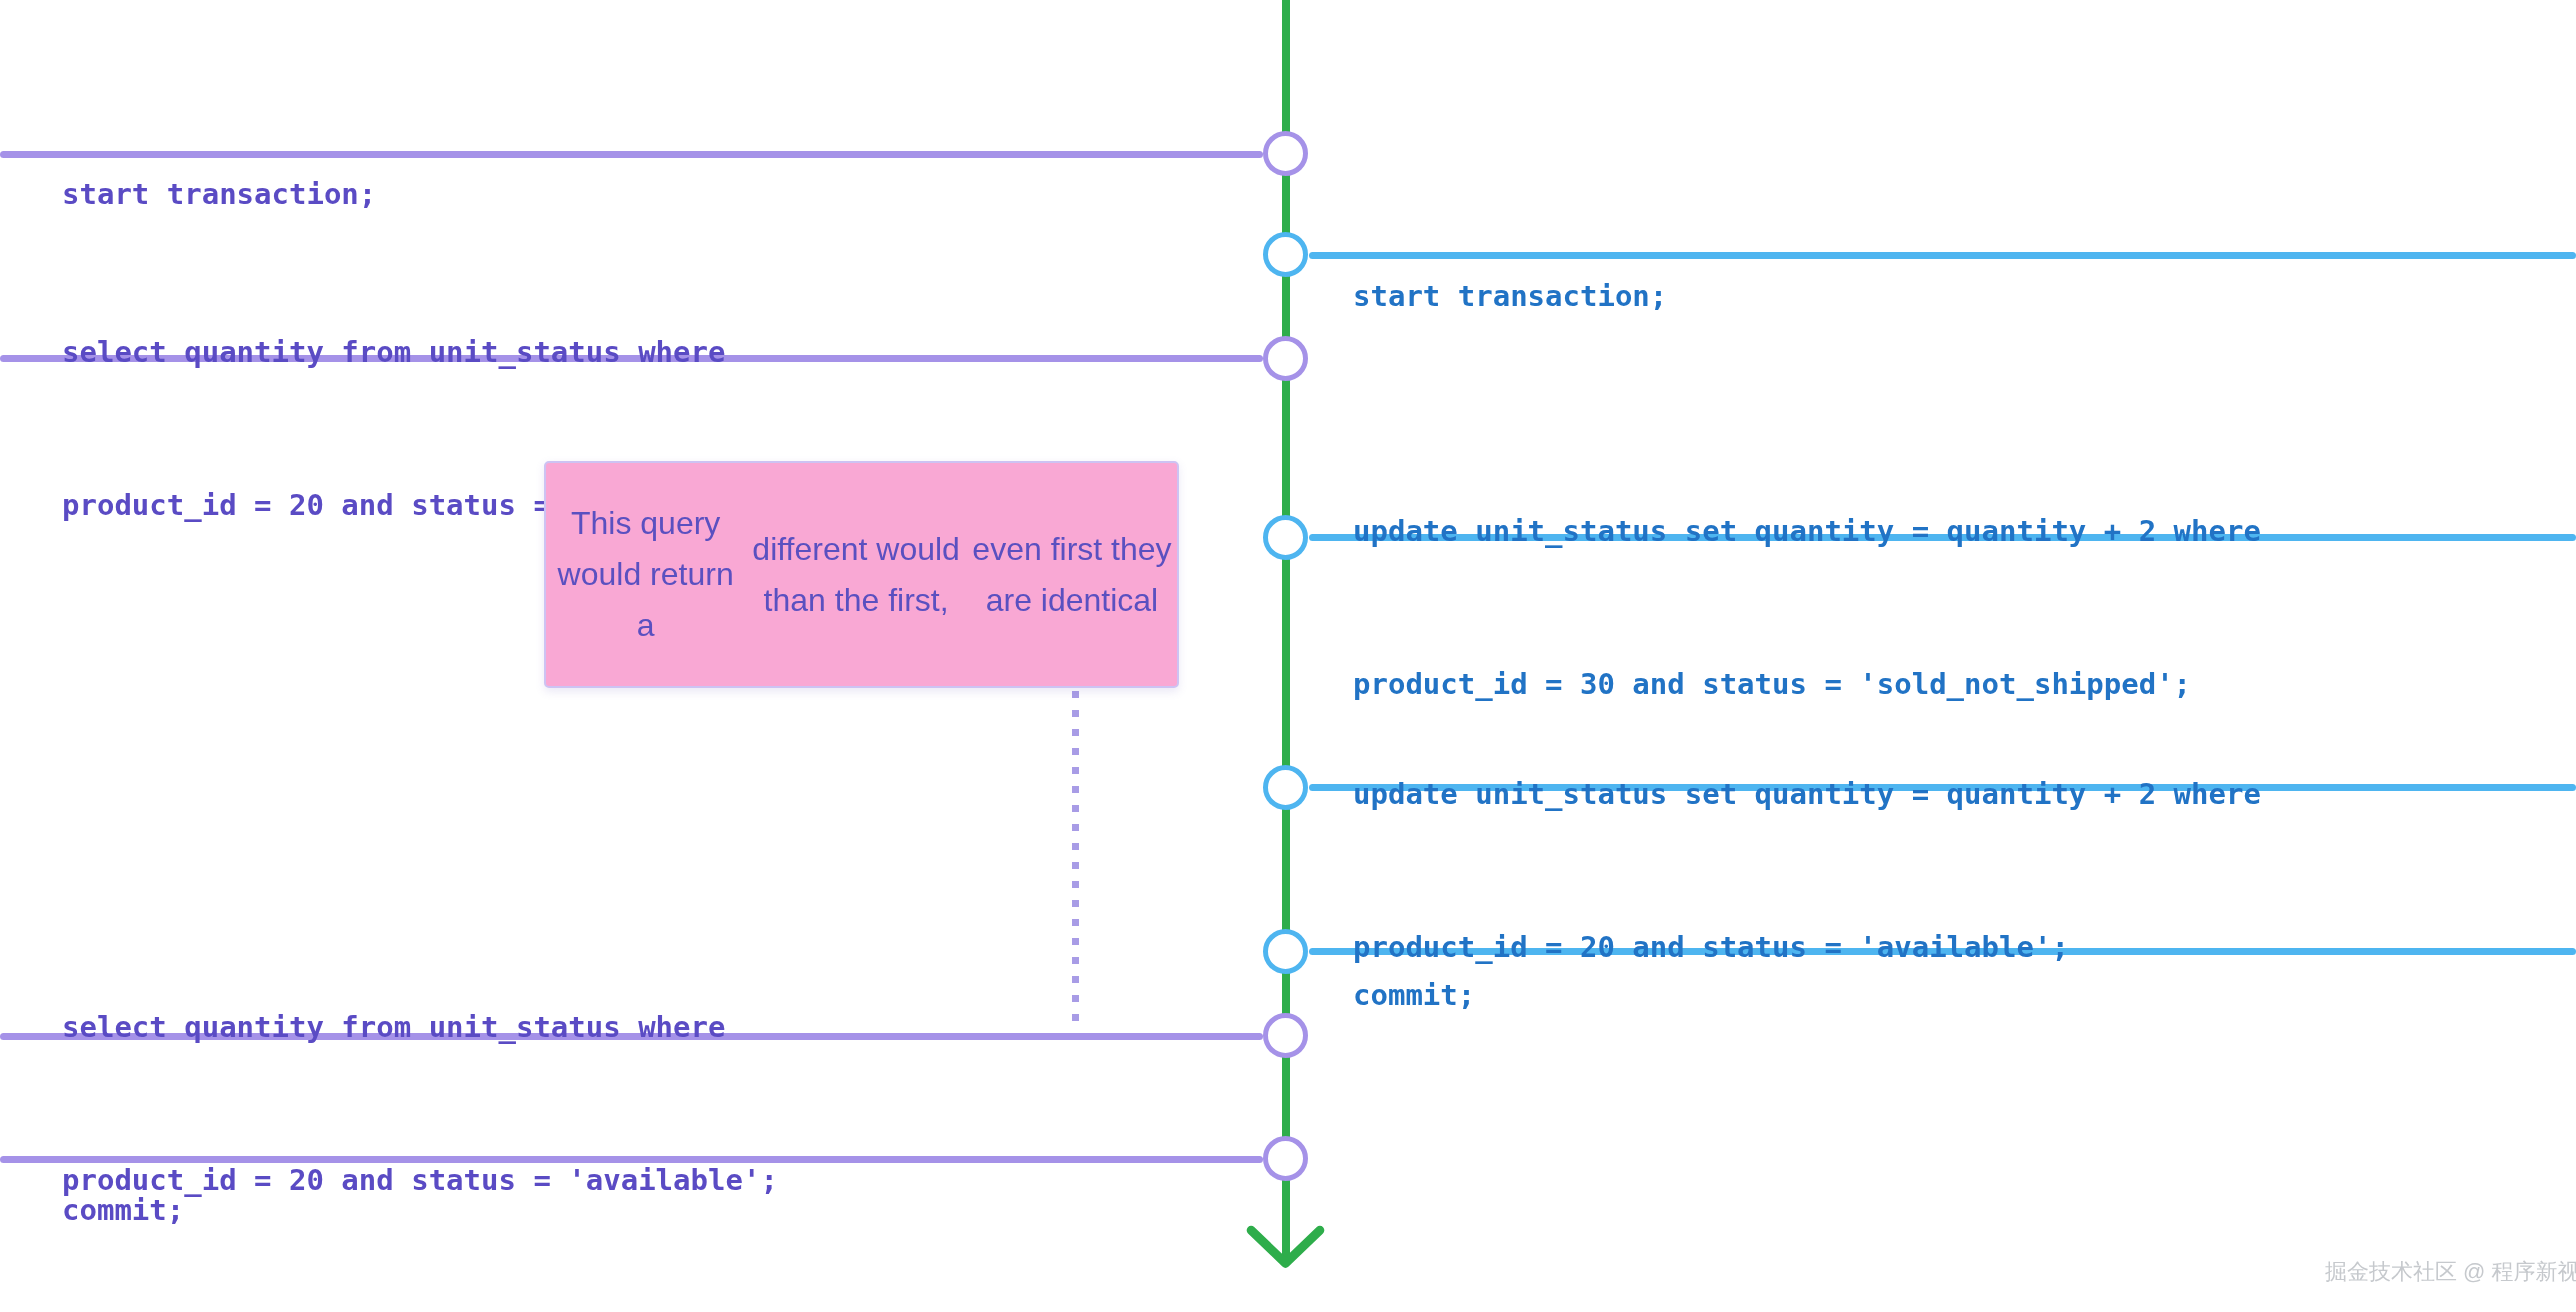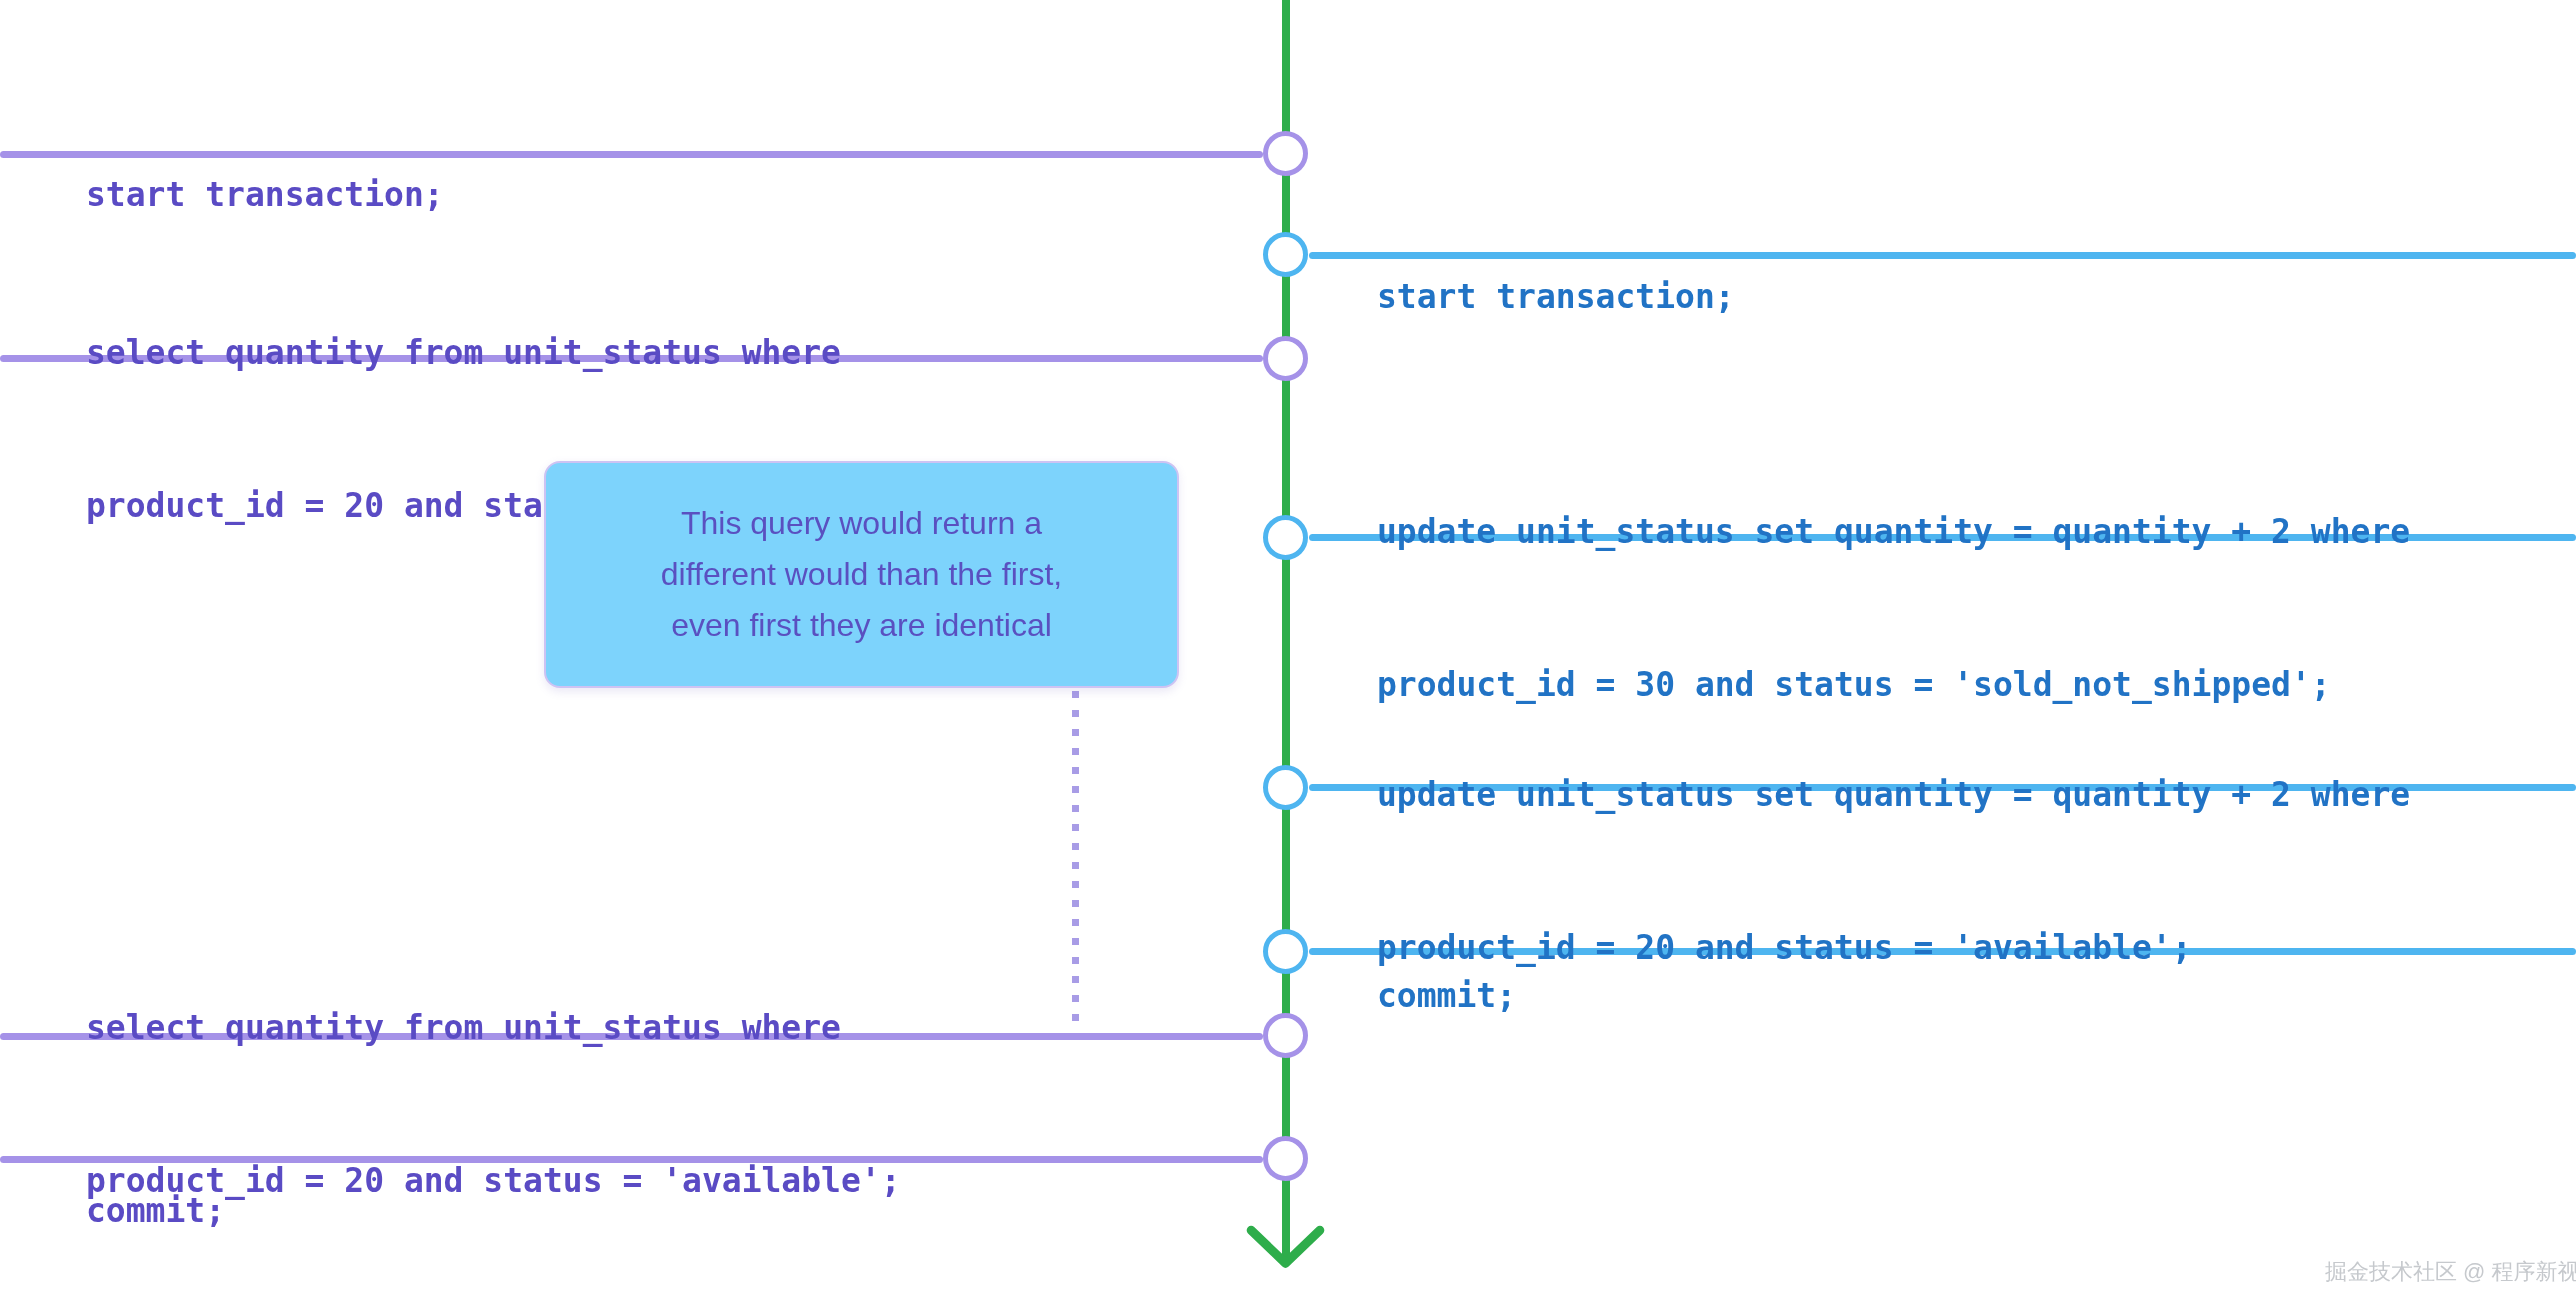--- a/index.html
+++ b/index.html
@@ -6,25 +6,24 @@
   #canvas{
     position:relative;
     width:2576px;height:1313px;
     background:#ffffff;
     overflow:hidden;
   }
   
   .sql{
     position:absolute;
     font-family:"DejaVu Sans Mono","Liberation Mono",monospace;
-    font-size:33px;
+    font-size:29px;
     line-height:51px;
     font-weight:700;
     white-space:pre;
-    margin-left:24px;
   }
   .sql.t1{color:#5a4bc4;}
   .sql.t2{color:#2173c5;}
   .s-l1{left:62px;top:67px;}
   .s-l2{left:62px;top:225px;}
   .s-l3{left:62px;top:900px;}
   .s-l4{left:62px;top:1083px;}
   .s-r1{left:1353px;top:169px;}
   .s-r2{left:1353px;top:404px;}
   .s-r3{left:1353px;top:667px;}
@@ -68,25 +67,25 @@
   .n-l4{top:1136px;}
   .n-r1{top:232px;}
   .n-r2{top:515px;}
   .n-r3{top:765px;}
   .n-r4{top:929px;}
 
   
   #callout{
     position:absolute;left:544px;top:461px;width:635px;height:227px;
     box-sizing:border-box;
-    background:#7dd3fc;
+    background:#f9a8d4;
     border:2.1px solid #cdc3f3;
-    border-radius:16px;
+    border-radius:5px;
     box-shadow:0 3.5px 8.3px rgba(130,120,200,0.16);
-    display:flex;flex-direction:column;justify-content:center;align-items:center;
+    display:flex;flex-direction:row;justify-content:center;align-items:center;
     text-align:center;
     font-family:"Liberation Sans","DejaVu Sans",sans-serif;
     font-size:32px;line-height:51px;font-weight:500;
     color:#5a50c0;
     z-index:3;
   }
   #dotted-connector{
     position:absolute;left:1072px;top:691px;width:7px;height:340px;
     background:repeating-linear-gradient(to bottom,#a89ce6 0px,#a89ce6 7px,transparent 7px,transparent 19px);
     z-index:0;

